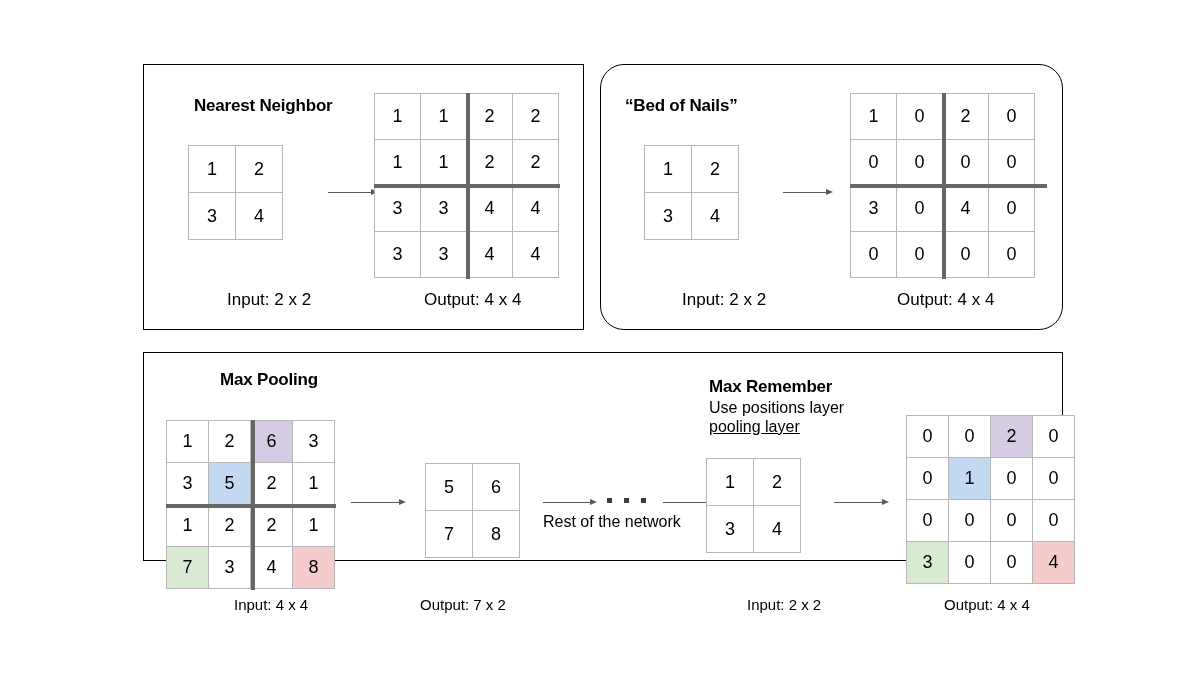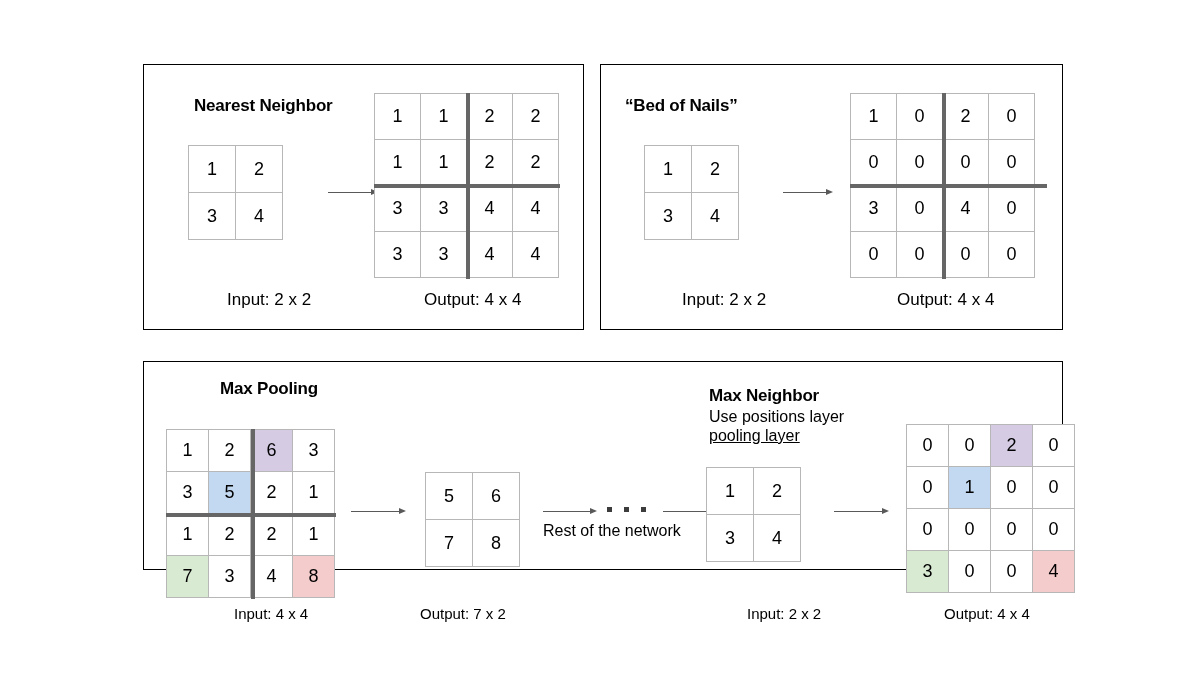--- a/index.html
+++ b/index.html
@@ -18,22 +18,22 @@
 
   .panel {
     position: absolute;
     border: 1.5px solid #000000;
     box-sizing: border-box;
     background: #ffffff;
   }
 
   
   #panel-nearest-neighbor { left: 143px; top: 64px;  width: 441px; height: 266px; }
-  #panel-bed-of-nails     { left: 600px; top: 64px;  width: 463px; height: 266px; }
-  #panel-maxpool-unpool   { left: 143px; top: 361px; width: 920px; height: 209px; }
+  #panel-bed-of-nails     { left: 600px; top: 64px;  width: 463px; height: 266px; border-radius: 24px; }
+  #panel-maxpool-unpool   { left: 143px; top: 352px; width: 920px; height: 209px; }
 
   
   .title {
     position: absolute;
     font-weight: bold;
     font-size: 17px;
     letter-spacing: -0.2px;
     white-space: nowrap;
   }
   .subtitle {
@@ -249,21 +249,21 @@
   </div>
   <div class="arrow" style="left:519px; top:144px; width:54px;">
     <span class="shaft" style="width:47px;"></span>
     <span class="head" style="left:47px;"></span>
   </div>
   <div class="netlabel" style="left:399px; top:160px;">Rest of the network</div>
 
   <div class="caption small" style="left:42px; top:243px;text-align:center;">Input: 4 x 4</div>
   <div class="caption small" style="left:228px; top:243px;">Output: 7 x 2</div>
 
-  <div class="title" style="left:565px; top:24px;">Max Neighbor</div>
+  <div class="title" style="left:565px; top:24px;">Max Remember</div>
   <div class="subtitle" style="left:565px; top:45px;">Use positions layer</div>
   <div class="subtitle" style="left:565px; top:64px;text-decoration:underline;">pooling layer</div>
 
   <div class="grid g2" style="left:562px; top:105px;">
       <div class="cell">1</div>
       <div class="cell">2</div>
       <div class="cell">3</div>
       <div class="cell">4</div>
     </div>
 

